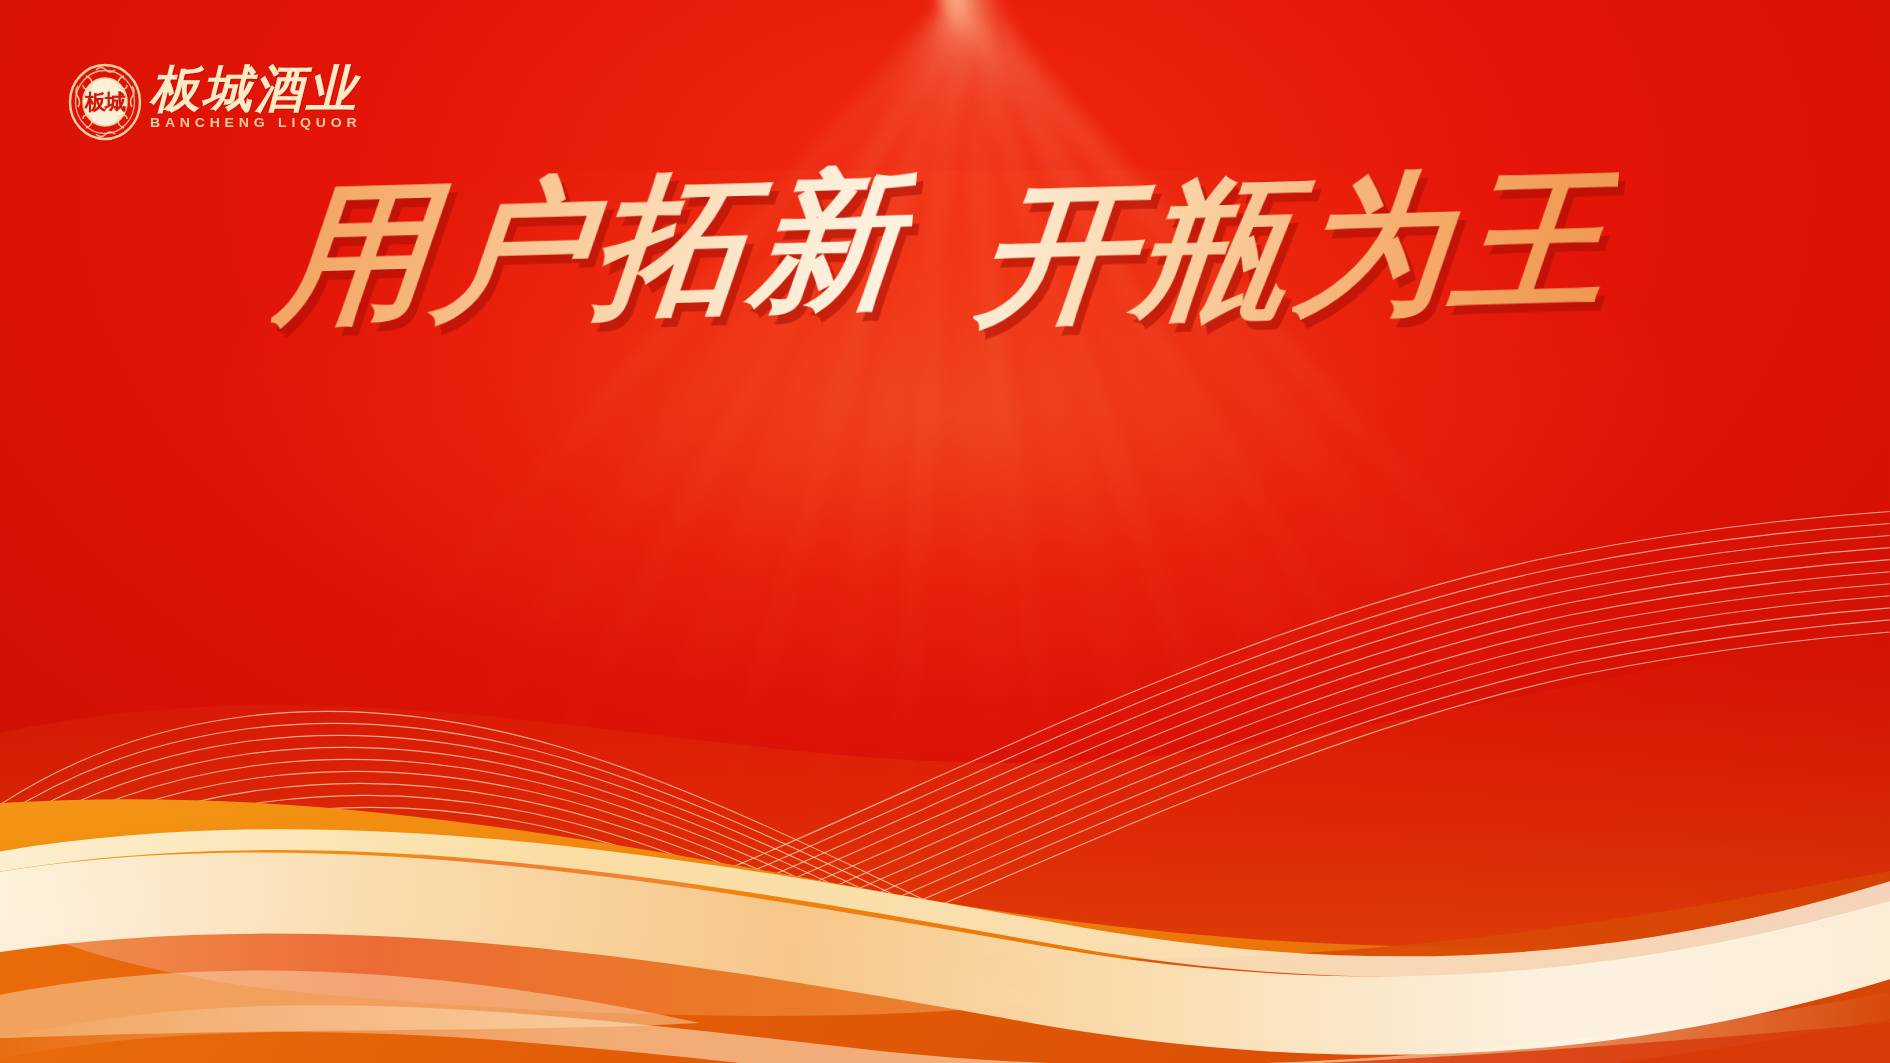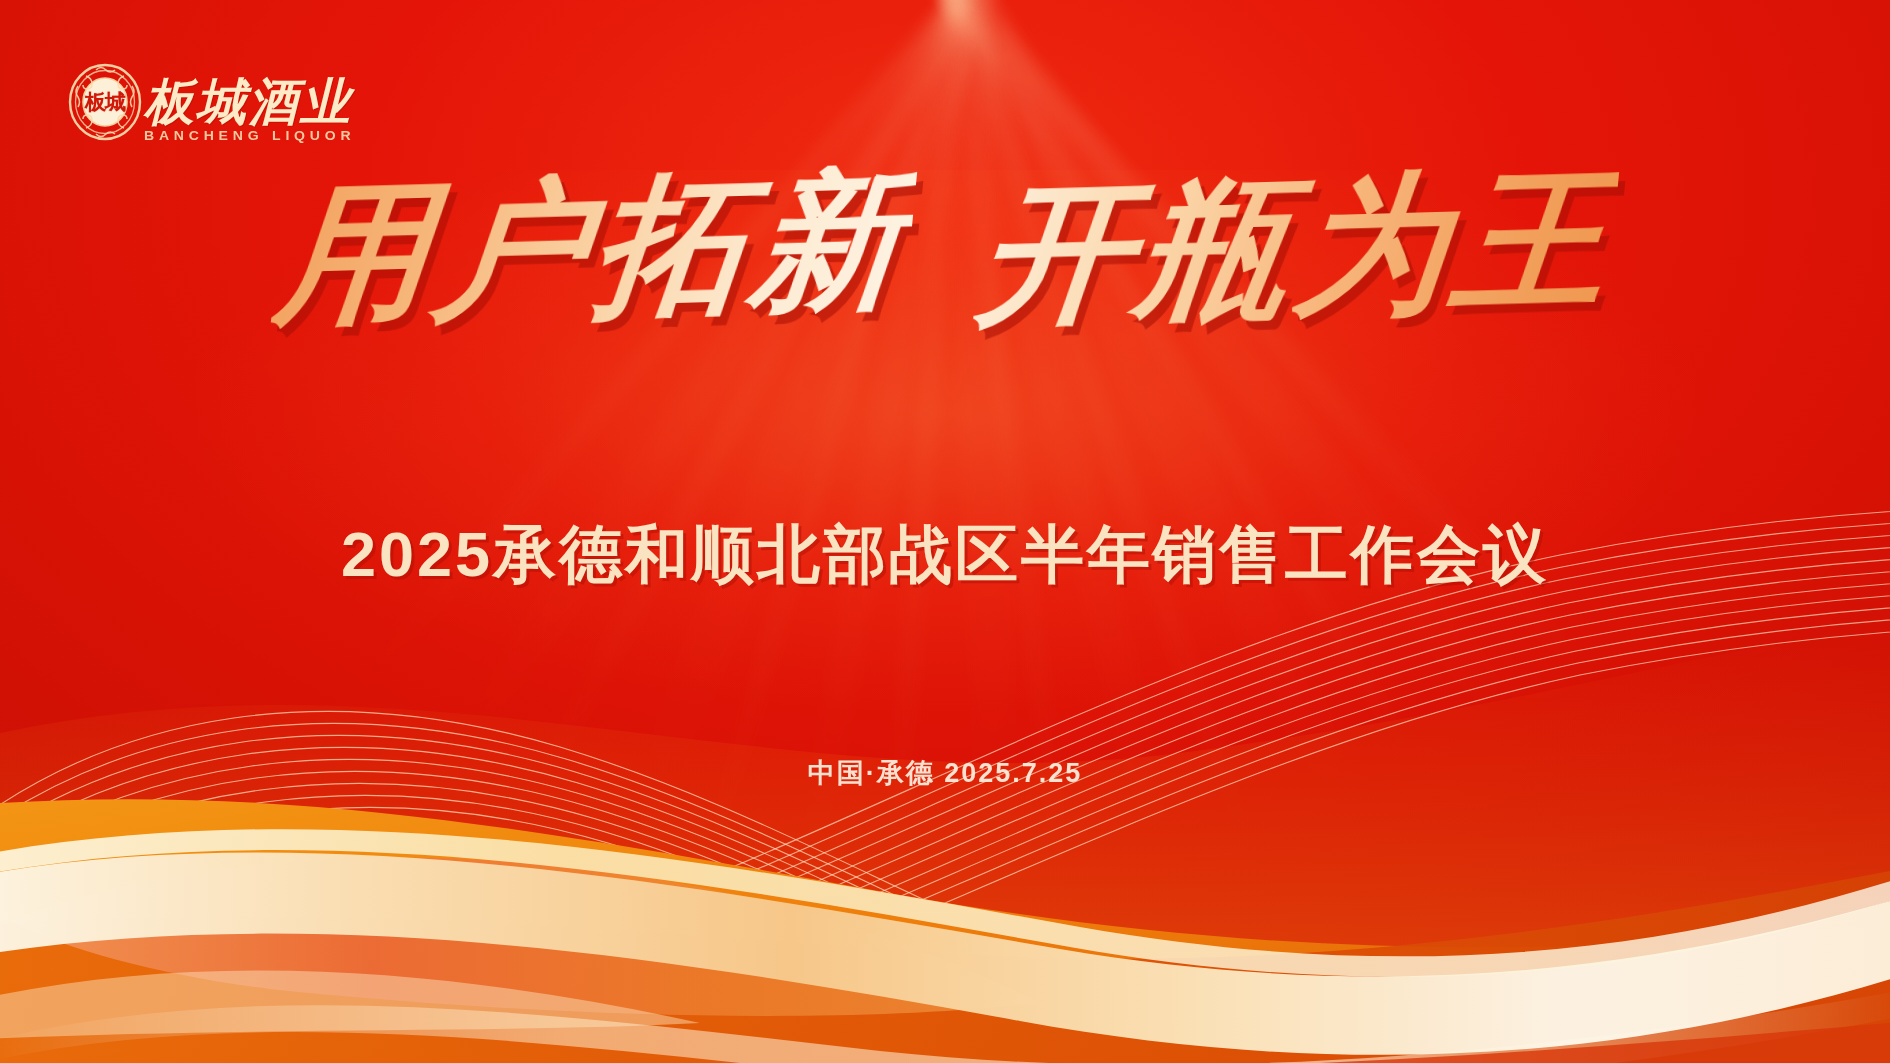--- a/index.html
+++ b/index.html
@@ -33,21 +33,21 @@
     pointer-events:none;
   }
 
   
   .waves{ position:absolute; left:0; bottom:0; width:1890px; height:560px; }
   .waves svg{ display:block; width:1890px; height:560px; }
 
   
   .logo{
     position:absolute; left:66px; top:62px;
-    display:flex; align-items:flex-end; gap:0;
+    display:flex; align-items:flex-start; gap:6px;
     z-index:6;
   }
   .seal{
     position:relative; width:78px; height:80px; flex:0 0 78px;
   }
   .seal svg{ display:block; width:78px; height:80px; }
   .seal-char{
     position:absolute; left:0; top:0; width:78px; height:80px;
     display:flex; align-items:center; justify-content:center;
     font-family:"Liberation Serif","DejaVu Serif",serif;
@@ -170,21 +170,20 @@
       <div class="brand-cn">板城酒业</div>
       <div class="brand-en">BANCHENG LIQUOR</div>
     </div>
   </div>
 
   <div class="headline">
     <div class="brush brush-1">用户拓新</div>
     <div class="brush brush-2">开瓶为王</div>
   </div>
 
-  <div class="subtitle">2025承德和顺北部战区半年销售工作会议</div>
 
   <div class="waves">
     <svg viewBox="0 0 1890 560" preserveAspectRatio="none" aria-hidden="true">
       <defs>
         <linearGradient id="gOrangeBase" x1="0" y1="0" x2="1" y2="1">
           <stop offset="0%" stop-color="#f39514"></stop>
           <stop offset="45%" stop-color="#ef7f0b"></stop>
           <stop offset="100%" stop-color="#e05c05"></stop>
         </linearGradient>
         <linearGradient id="gDarkOrange" x1="0" y1="0" x2="1" y2="0">
@@ -265,15 +264,14 @@
       <path d="M-20,352 C340,286 720,360 1080,424 C1400,480 1660,452 1910,372 L1910,392 C1650,474 1390,500 1070,444 C710,380 330,308 -20,372 Z" fill="url(#gGoldRibbon)"></path>
 
       <path d="M-20,540 C260,470 560,512 880,548 C1180,580 1520,556 1910,486 L1910,512 C1520,588 1180,608 870,574 C550,540 250,500 -20,560 Z" fill="url(#gFade)"></path>
 
       <path d="M-20,496 C220,444 470,470 700,520 C520,530 260,524 -20,536 Z" fill="#fde9c3" opacity=".45"></path>
 
       <path d="M1890,520 C1700,536 1500,552 1320,560 L1890,560 Z" fill="#d8370a" opacity=".8"></path>
     </svg>
   </div>
 
-  <div class="dateline">中国·承德 2025.7.25</div>
 
 </div>
 
 </body></html>

